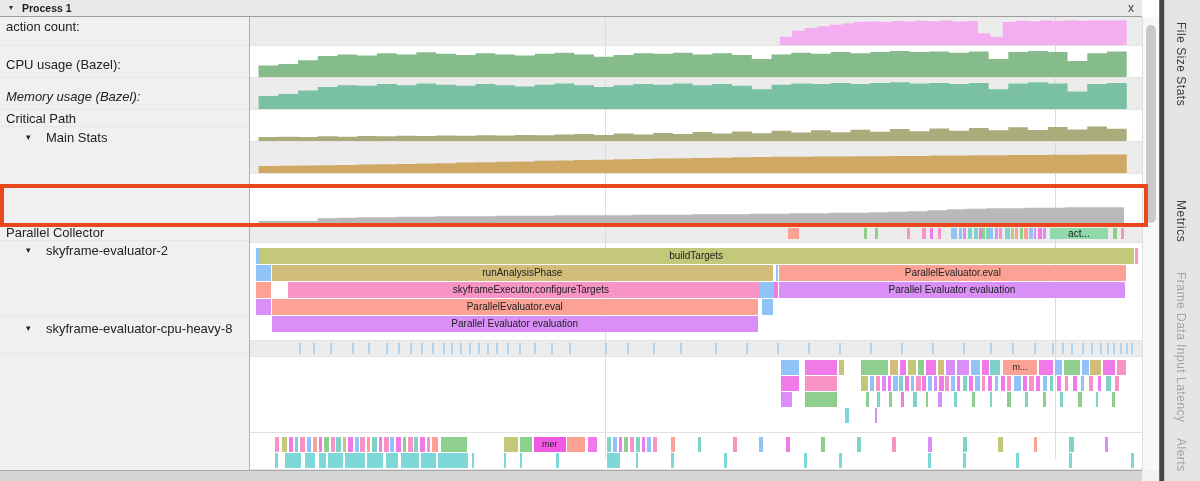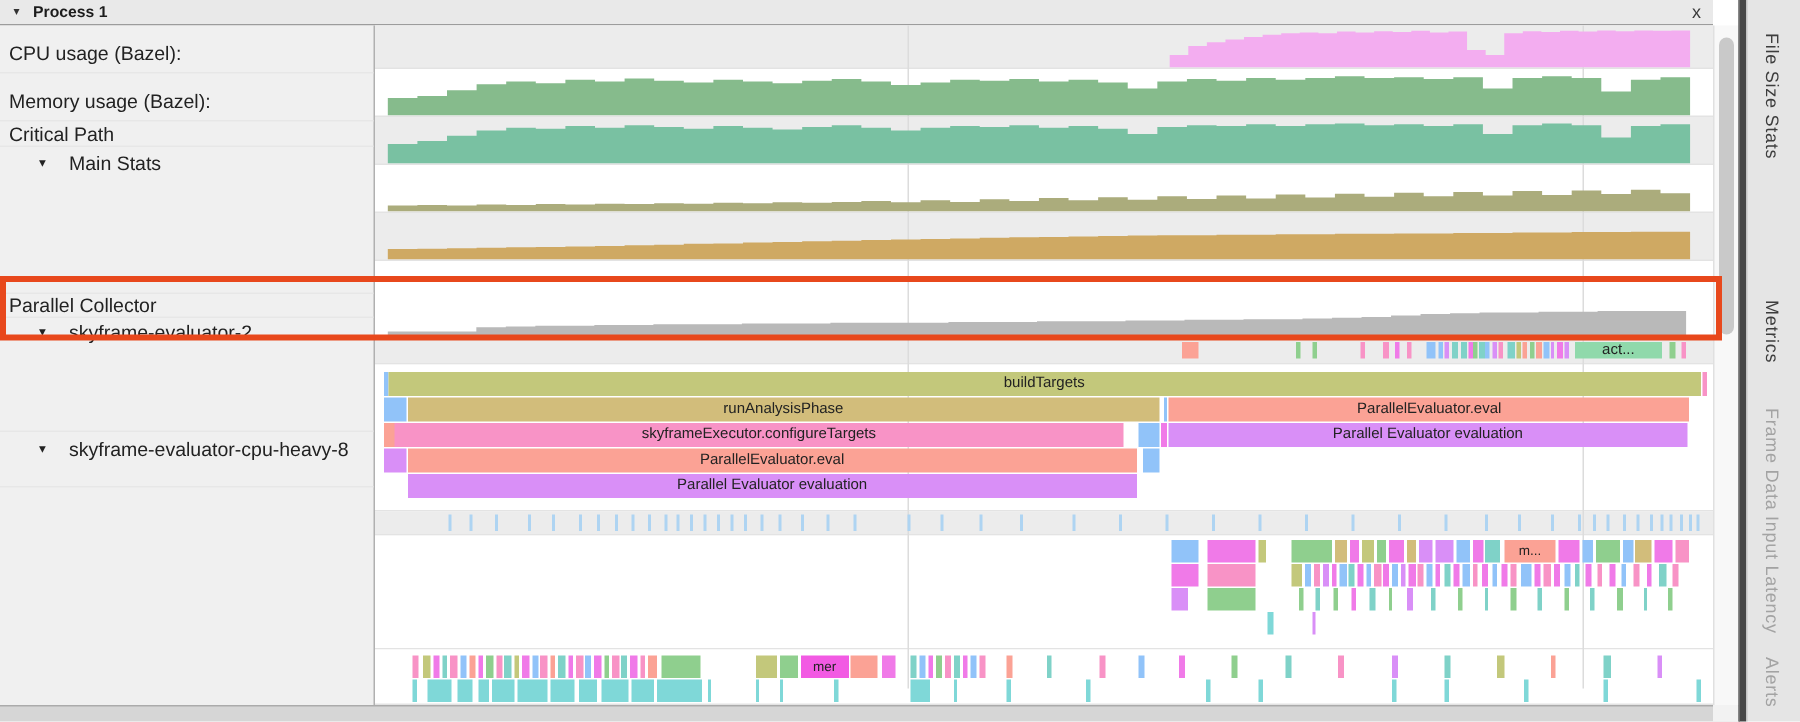--- a/index.html
+++ b/index.html
@@ -48,25 +48,28 @@
 
 <div class="app">
   <div class="main">
     <div class="header">
       <span class="arrow">▾</span>
       <span class="title">Process 1</span>
       <span class="close">x</span>
     </div>
     <div class="body">
       <div class="labels" id="labels">
+          <div class="label-row" style="height: 29px;">
+            <span class="txt" style="top: 2px;">action count:</span>
+          </div>
           <div class="label-row" style="height: 32px;">
             <span class="txt" style="top: 11px;">CPU usage (Bazel):</span>
           </div>
           <div class="label-row" style="height: 32px;">
-            <span class="txt" style="top: 11px;">Memory usage (Bazel):</span>
+            <span class="txt" style="top: 11px; font-style: italic;">Memory usage (Bazel):</span>
           </div>
           <div class="label-row" style="height: 17px;">
             <span class="txt" style="top: 1px;">Critical Path</span>
           </div>
           <div class="label-row ind" style="height: 98px;">
             <span class="tri" style="top: 5px;">▾</span>
             <span class="txt" style="top: 3px;">Main Stats</span>
           </div>
           <div class="label-row" style="height: 16px;">
             <span class="txt" style="top: 0px;">Parallel Collector</span>
@@ -147,21 +150,21 @@
           </div>
           <div class="track-row" style="height: 98px; background: rgb(255, 255, 255);">
             <div class="seg" style="left: 6.3275px; width: 2.2125px; top: 5px; height: 16px; background: rgb(145, 195, 249); line-height: 16px;"></div>
             <div class="seg" style="left: 8.54px; width: 875.265px; top: 5px; height: 16px; background: rgb(195, 200, 123); line-height: 16px;">buildTargets</div>
             <div class="seg" style="left: 884.69px; width: 3.54px; top: 5px; height: 16px; background: rgb(248, 147, 198); line-height: 16px;"></div>
             <div class="seg" style="left: 6.3275px; width: 15.045px; top: 22px; height: 16px; background: rgb(145, 195, 249); line-height: 16px;"></div>
             <div class="seg" style="left: 21.815px; width: 500.91px; top: 22px; height: 16px; background: rgb(210, 189, 123); line-height: 16px;">runAnalysisPhase</div>
             <div class="seg" style="left: 525.822px; width: 2.655px; top: 22px; height: 16px; background: rgb(145, 195, 249); line-height: 16px;"></div>
             <div class="seg" style="left: 529.362px; width: 346.92px; top: 22px; height: 16px; background: rgb(251, 162, 149); line-height: 16px;">ParallelEvaluator.eval</div>
             <div class="seg" style="left: 6.3275px; width: 15.045px; top: 39px; height: 16px; background: rgb(251, 162, 149); line-height: 16px;"></div>
-            <div class="seg" style="left: 13px; width: 485.865px; top: 39px; height: 16px; background: rgb(248, 147, 198); line-height: 16px;">skyframeExecutor.configureTargets</div>
+            <div class="seg" style="left: 38px; width: 485.865px; top: 39px; height: 16px; background: rgb(248, 147, 198); line-height: 16px;">skyframeExecutor.configureTargets</div>
             <div class="seg" style="left: 509.45px; width: 13.275px; top: 39px; height: 16px; background: rgb(145, 195, 249); line-height: 16px;"></div>
             <div class="seg" style="left: 524.495px; width: 3.54px; top: 39px; height: 16px; background: rgb(240, 122, 232); line-height: 16px;"></div>
             <div class="seg" style="left: 529.362px; width: 345.15px; top: 39px; height: 16px; background: rgb(217, 143, 247); line-height: 16px;">Parallel Evaluator evaluation</div>
             <div class="seg" style="left: 6.3275px; width: 15.045px; top: 56px; height: 16px; background: rgb(217, 143, 247); line-height: 16px;"></div>
             <div class="seg" style="left: 21.815px; width: 485.865px; top: 56px; height: 16px; background: rgb(251, 162, 149); line-height: 16px;">ParallelEvaluator.eval</div>
             <div class="seg" style="left: 512.105px; width: 10.62px; top: 56px; height: 16px; background: rgb(145, 195, 249); line-height: 16px;"></div>
             <div class="seg" style="left: 21.815px; width: 485.865px; top: 73px; height: 16px; background: rgb(217, 143, 247); line-height: 16px;">Parallel Evaluator evaluation</div>
           </div>
           <div class="track-row" style="height: 16px; background: rgb(236, 236, 236);">
             <div class="seg" style="left: 49.25px; width: 2px; top: 2px; height: 11px; background: rgb(174, 212, 242); line-height: 11px;"></div>

